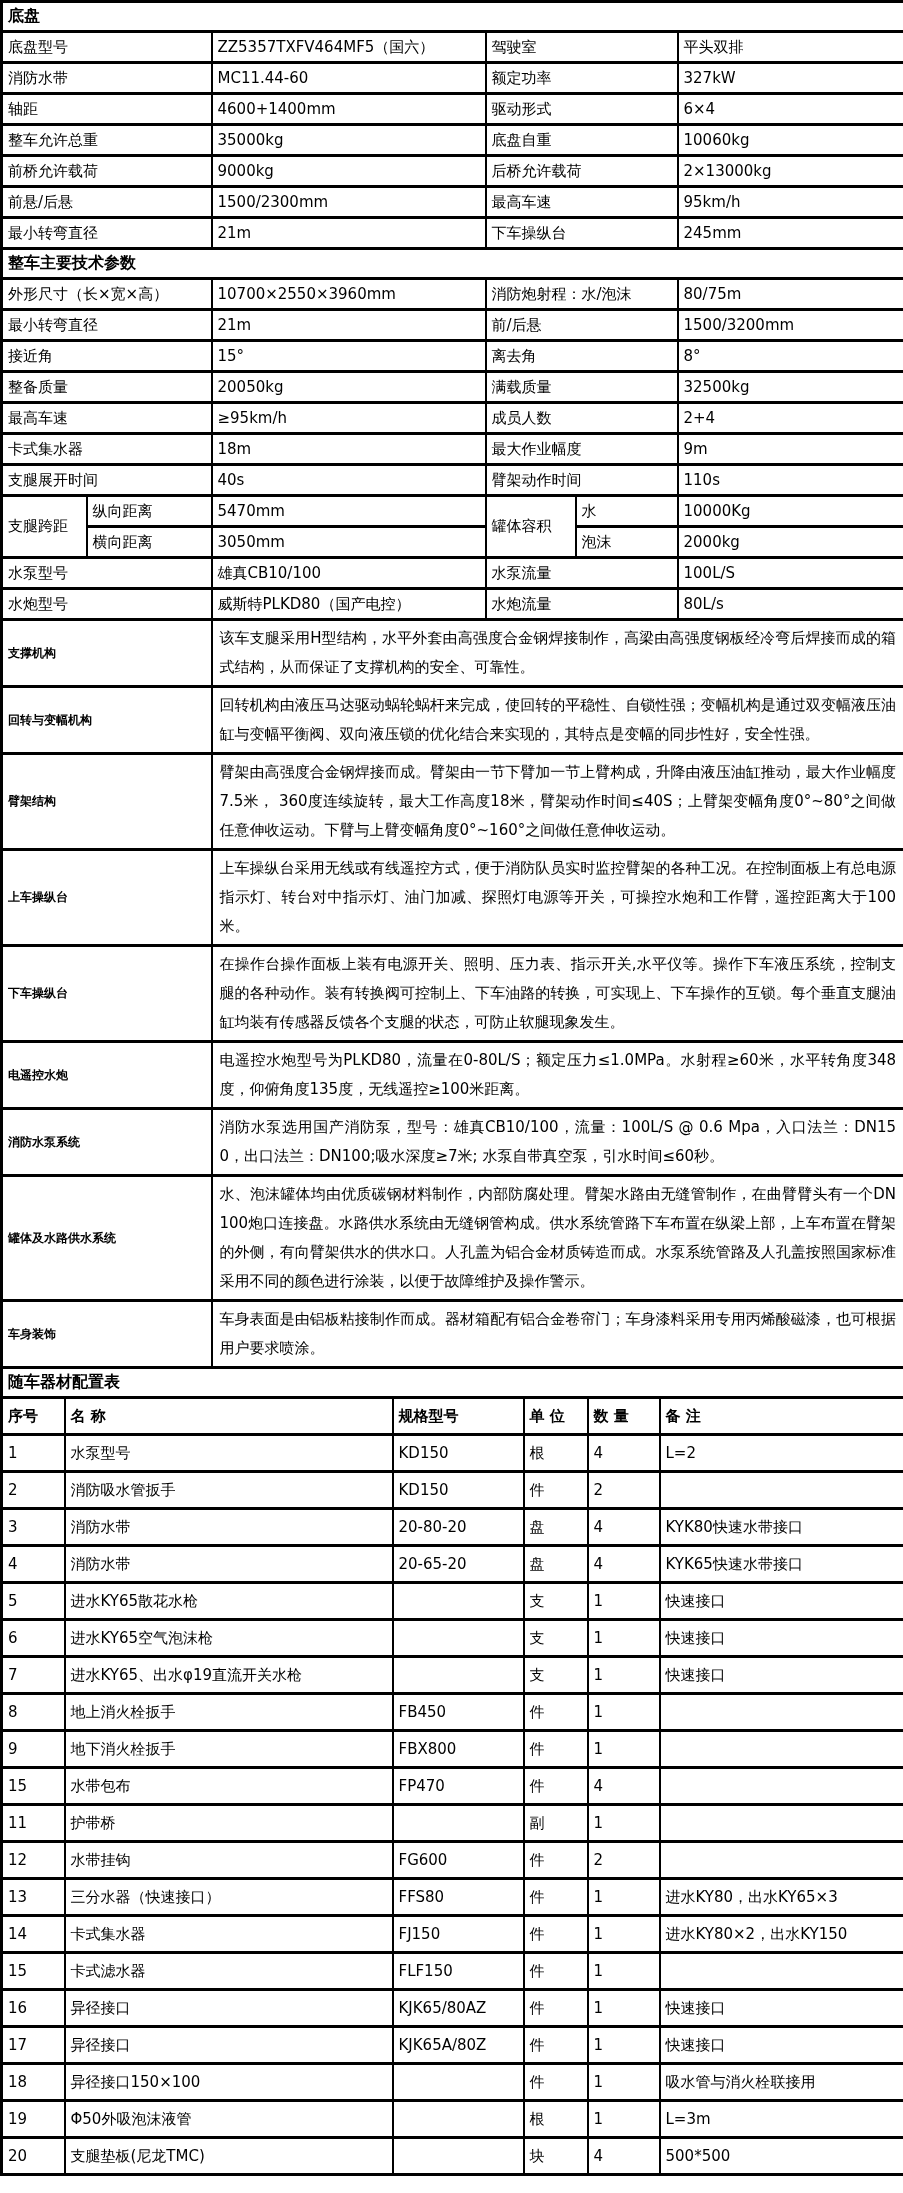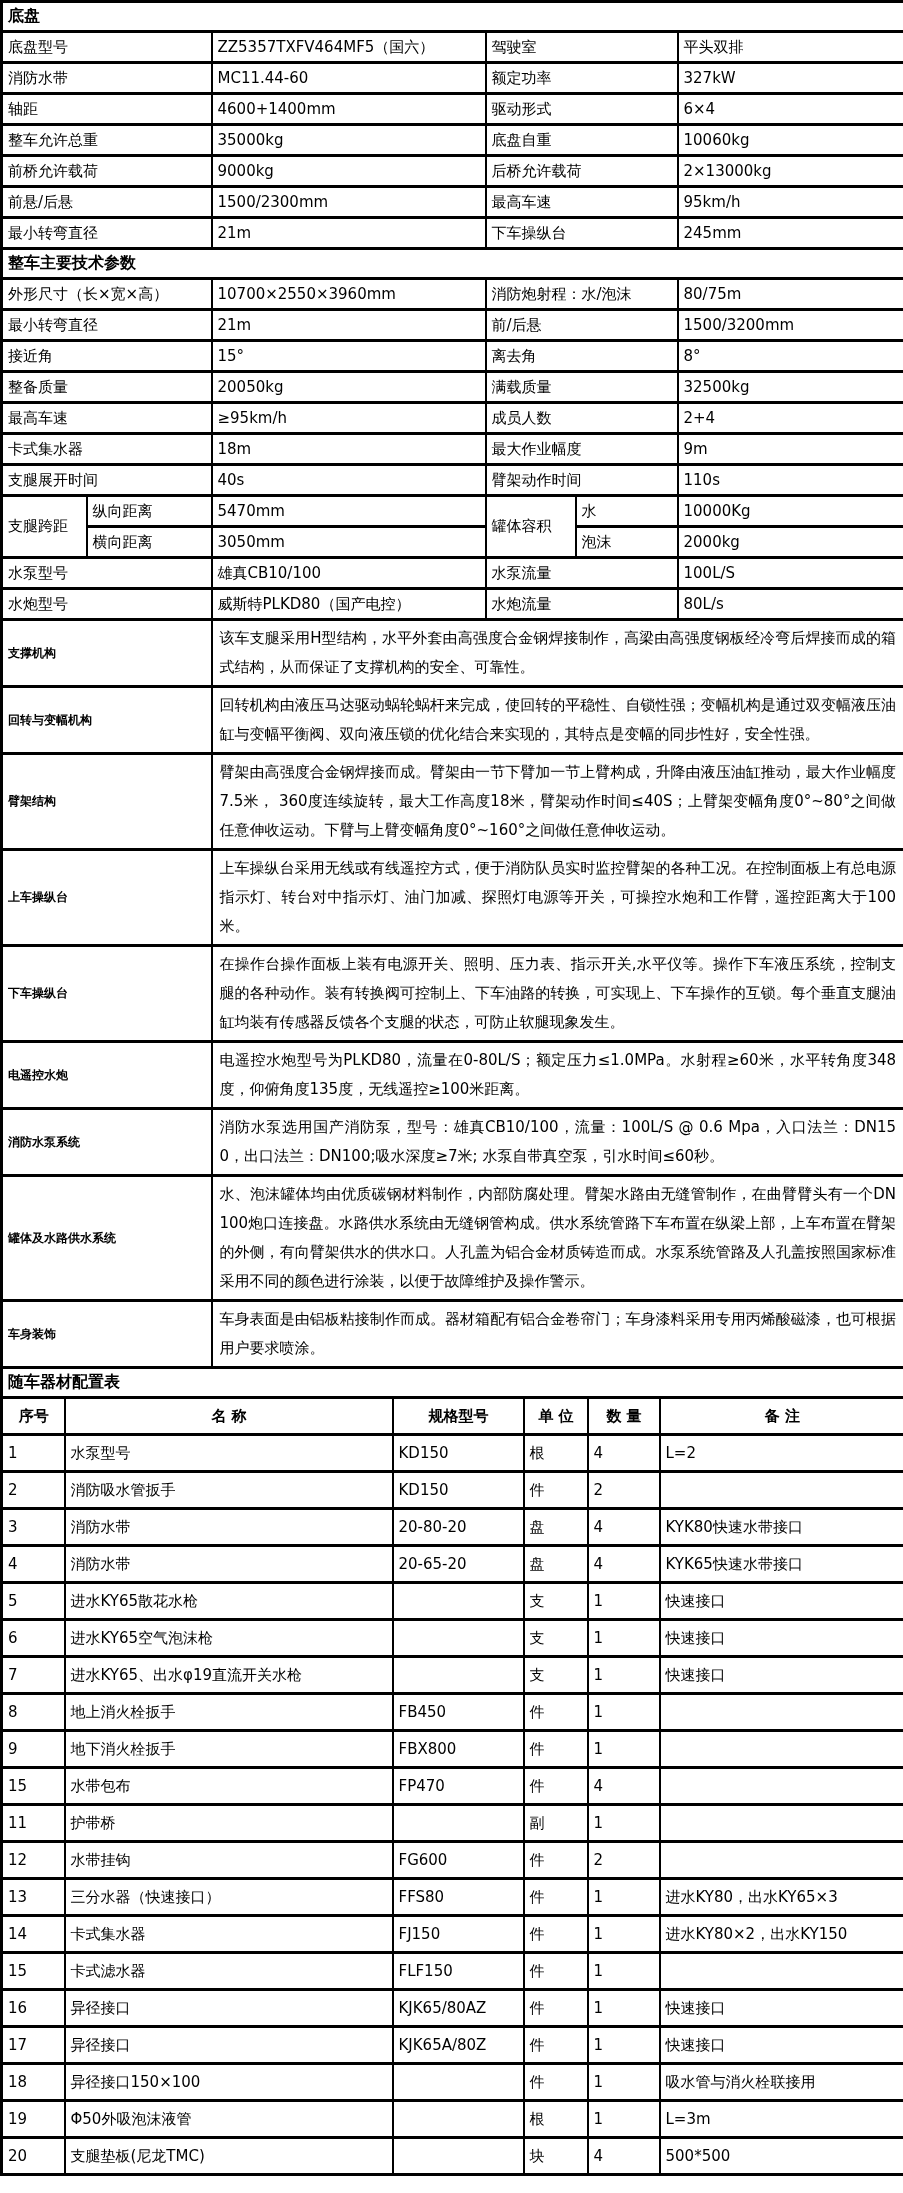--- a/index.html
+++ b/index.html
@@ -44,21 +44,20 @@
     font-size: 12px;
   }
   td.desc-text {
     padding: 3px 7px 3px 7px;
     line-height: 29px;
     text-align: justify;
   }
   .equip-table th {
     font-weight: bold;
     height: 32px;
-    text-align: center;
   }
   tr.equip-row td {
     height: 32px;
   }
   .equip-table {
     margin-top: -3px;  
   }
 </style>
 </head>
 <body>

